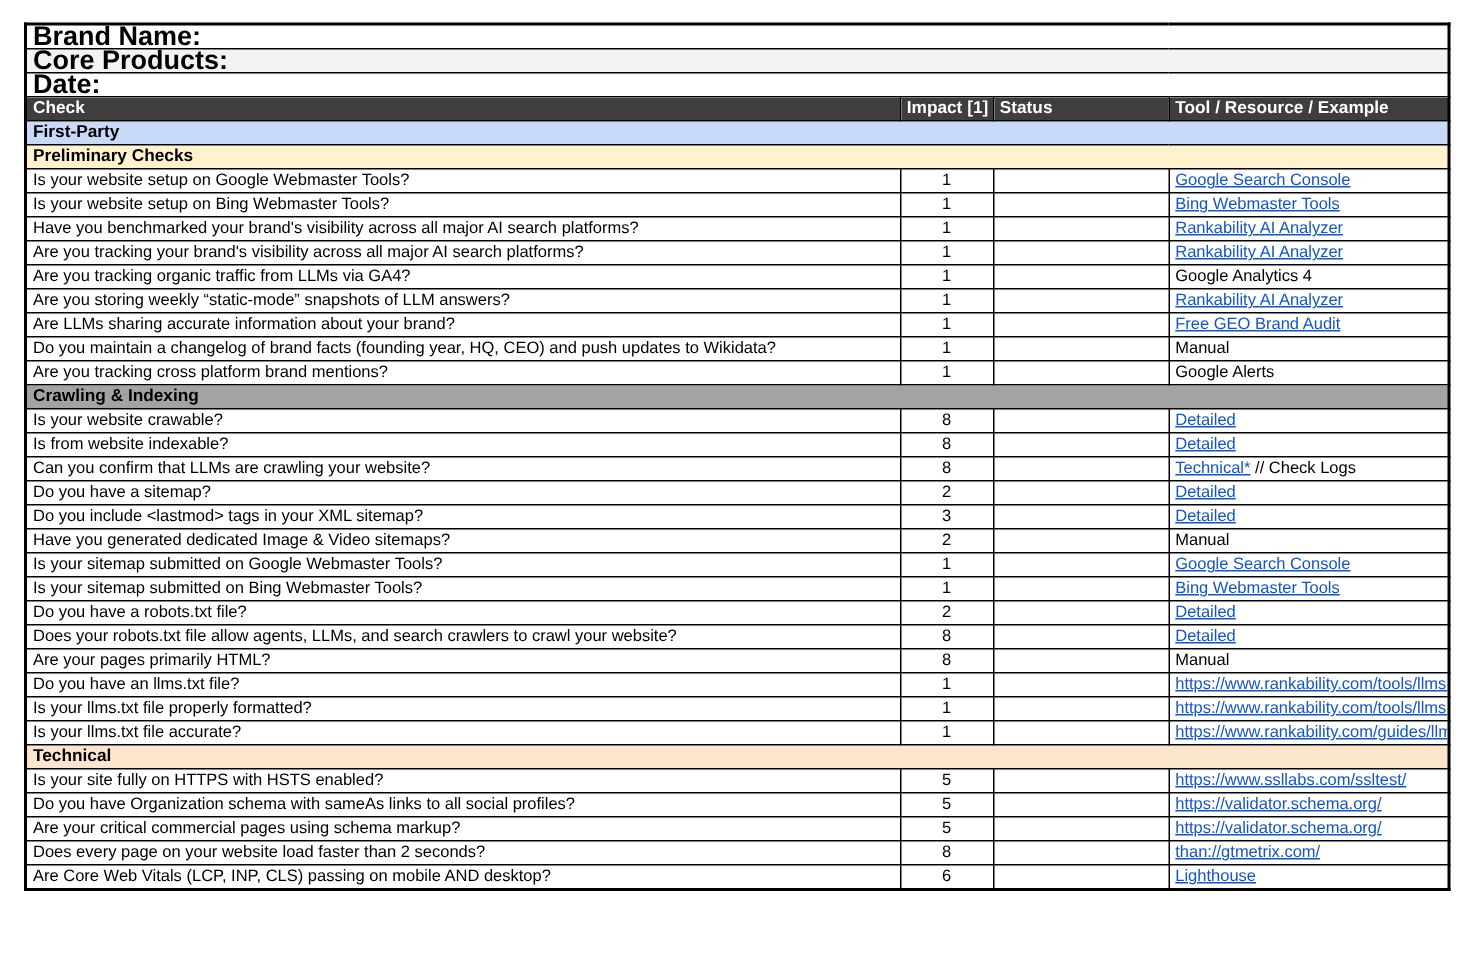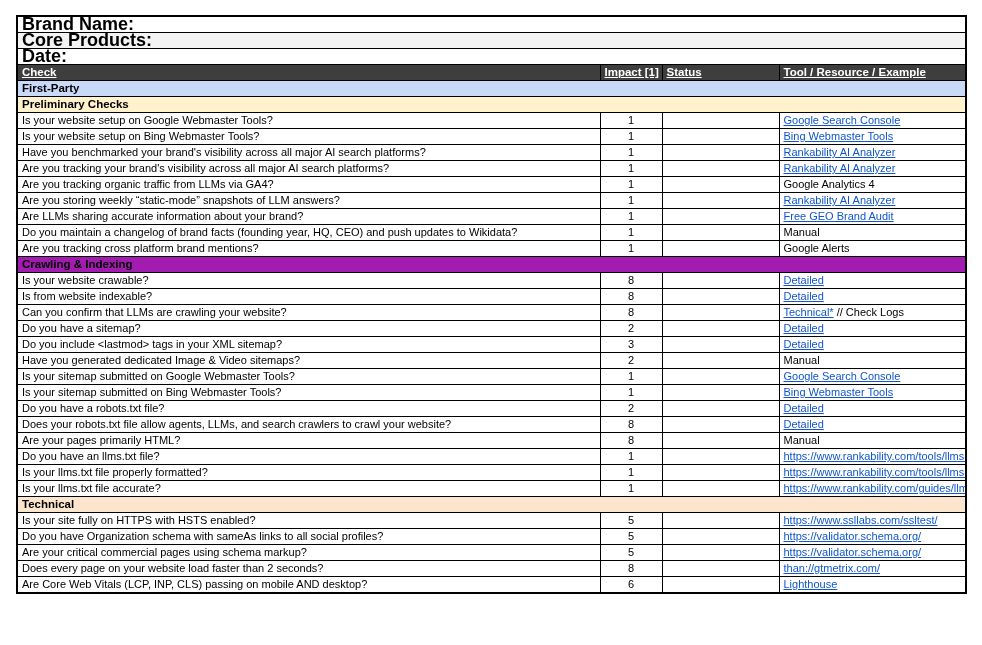--- a/index.html
+++ b/index.html
@@ -36,21 +36,20 @@
   tr.info td {
     font-weight: bold;
     font-size: 18px;
   }
   tr.info.alt td { background: var(--info-alt-bg, #f3f3f3); }
   tr.colhead td {
     background: var(--header-bg, #3e3e3e);
     color: var(--header-text, #ffffff);
     font-weight: bold;
     font-size: 11.5px;
-    text-decoration: underline;
   }
   tr.section td {
     font-weight: bold;
     font-size: 11.5px;
   }
   td.impact { text-align: center; }
   td.tool { white-space: nowrap; }
   a.tool-link {
     color: var(--link-color, #1155cc);
     text-decoration: underline;
@@ -139,21 +138,21 @@
           <td></td>
           <td class="tool"><span class="plain">Manual</span></td>
         </tr>
         <tr>
           <td>Are you tracking cross platform brand mentions?</td>
           <td class="impact">1</td>
           <td></td>
           <td class="tool"><span class="plain">Google Alerts</span></td>
         </tr>
         <tr class="section">
-          <td colspan="4" style="background: #a21caf;">Crawling &amp; Indexing</td>
+          <td colspan="4" style="background: #a3a3a3;">Crawling &amp; Indexing</td>
         </tr>
         <tr>
           <td>Is your website crawable?</td>
           <td class="impact">8</td>
           <td></td>
           <td class="tool"><a class="tool-link">Detailed</a></td>
         </tr>
         <tr>
           <td>Is from website indexable?</td>
           <td class="impact">8</td>

